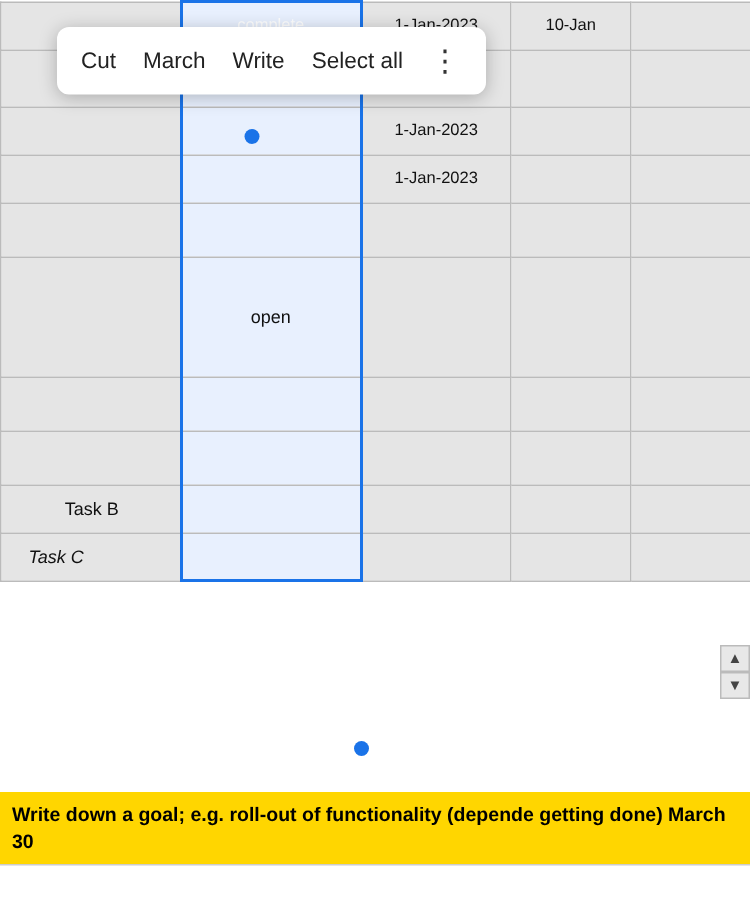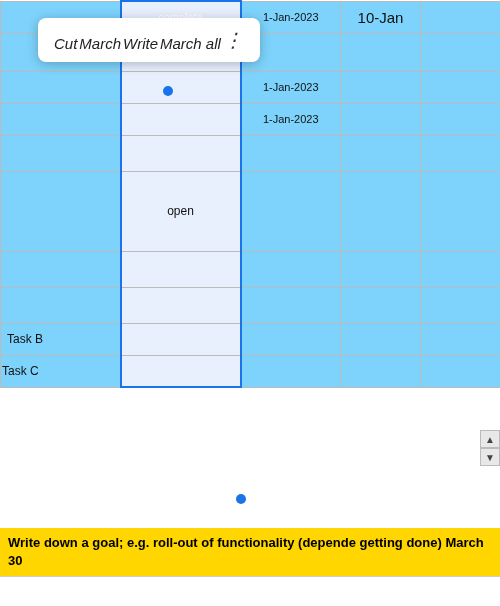--- a/index.html
+++ b/index.html
@@ -19,26 +19,25 @@
 
     
     .context-menu {
       position: absolute;
       top: 18px;
       left: 38px;
       background: #fff;
       border-radius: 8px;
       box-shadow: 0 2px 12px rgba(0,0,0,0.25);
       display: flex;
-      align-items: flex-end;
+      align-items: center;
       padding: 10px 16px;
-      gap: 2px;
+      gap: 18px;
       z-index: 100;
       white-space: nowrap;
-      font-style: italic;
     }
 
     .context-menu-item {
       font-size: 15px;
       color: #222;
       cursor: pointer;
     }
 
     .context-menu-dots {
       font-size: 20px;
@@ -61,21 +60,21 @@
       table-layout: fixed;
       width: 100%;
     }
 
     td, th {
       border: 1px solid #bbb;
       height: 32px;
       font-size: 12px;
       padding: 2px 4px;
       color: #111;
-      background: #7dd3fc;
+      background: #e5e5e5;
       vertical-align: middle;
       text-align: center;
       overflow: hidden;
     }
 
     .col-a { width: 120px; }
     .col-b { width: 120px; }
     .col-c { width: 100px; }
     .col-d { width: 80px; }
     .col-e { width: 80px; }
@@ -159,40 +158,40 @@
       z-index: 40;
     }
   </style>
 </head>
 <body>
 
 <div class="context-menu">
   <span class="context-menu-item">Cut</span>
   <span class="context-menu-item">March</span>
   <span class="context-menu-item">Write</span>
-  <span class="context-menu-item">March all</span>
+  <span class="context-menu-item">Select all</span>
   <span class="context-menu-dots">⋮</span>
 </div>
 
 <div class="grid-container">
   <table>
     <colgroup>
       <col class="col-a">
       <col class="col-b">
       <col class="col-c">
       <col class="col-d">
       <col class="col-e">
     </colgroup>
     <tbody>
 
       <tr style="height:28px;">
         <td></td>
         <td class="selected-col selected-top" style="background:#4a90d9;color:#fff;font-size:11px;">complete</td>
         <td style="font-size:11px;">1-Jan-2023</td>
-        <td style="font-size:15px;">10-Jan</td>
+        <td style="font-size:11px;">10-Jan</td>
         <td></td>
       </tr>
 
       <tr style="height:38px;">
         <td></td>
         <td class="selected-col">open</td>
         <td></td>
         <td></td>
         <td></td>
       </tr>
@@ -240,29 +239,29 @@
       <tr style="height:36px;">
         <td></td>
         <td class="selected-col"></td>
         <td></td>
         <td></td>
         <td></td>
       </tr>
 
 
       <tr>
-        <td style="text-align:left;padding-left:6px;">Task B</td>
-        <td class="selected-col"></td>
-        <td></td>
-        <td></td>
-        <td></td>
-      </tr>
-
-      <tr>
-        <td style="text-align:left;padding-left:1px;">Task C</td>
+        <td style="text-align:center;padding-left:6px;">Task B</td>
+        <td class="selected-col"></td>
+        <td></td>
+        <td></td>
+        <td></td>
+      </tr>
+
+      <tr>
+        <td style="text-align:left;padding-left:18px;font-style:italic;">Task C</td>
         <td class="selected-col selected-bottom"></td>
         <td></td>
         <td></td>
         <td></td>
       </tr>
     </tbody>
   </table>
 </div>
 
 <div class="dot-handle" style="left: 163px; top: 86px;"></div>

